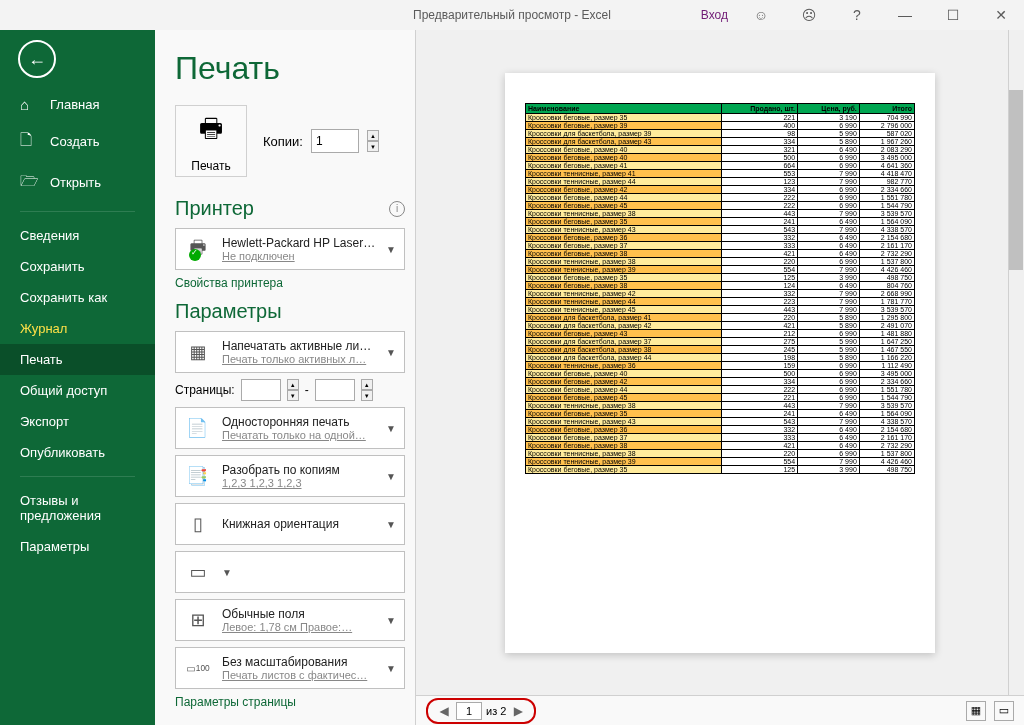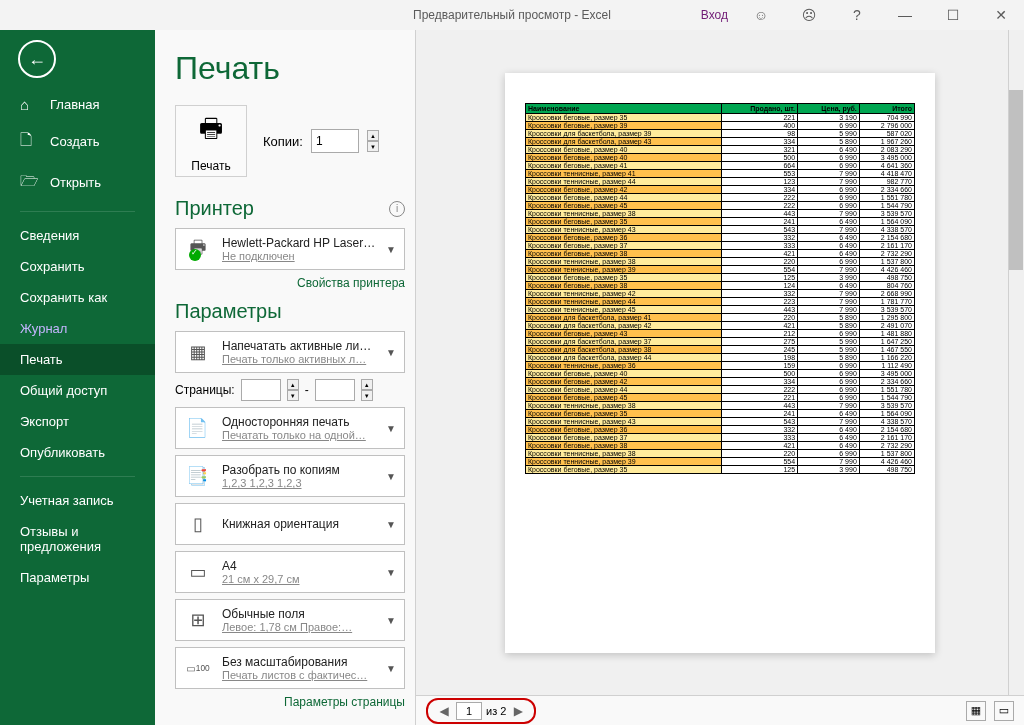--- a/index.html
+++ b/index.html
@@ -10,21 +10,21 @@
 .titlebar-right { position: absolute; right: 0; display: flex; align-items: center; gap: 2px; }
 .titlebar-signin { font-size: 12px; color: #701a75; margin-right: 8px; }
 .titlebar-icon { width: 46px; height: 30px; display: flex; align-items: center; justify-content: center; color: #5a5a5a; font-size: 14px; }
 
 .main { display: flex; height: 695px; }
 
 .sidebar { width: 155px; background: #0e6837; color: #fff; padding-top: 5px; }
 .back-arrow { width: 38px; height: 38px; border: 2px solid #fff; border-radius: 50%; margin: 5px 0 10px 18px; display: flex; align-items: center; justify-content: center; font-size: 18px; }
 .nav-item { display: flex; align-items: center; padding: 8px 20px; font-size: 13px; gap: 12px; cursor: pointer; }
 .nav-item.active { background: #0a4f29; }
-.nav-item.disabled { color: #c4b5fd; }
+.nav-item.disabled { color: #fde047; }
 .nav-separator { height: 1px; background: #2e7d52; margin: 8px 20px; }
 .nav-icon { width: 18px; font-size: 15px; }
 
 .content { flex: 1; display: flex; background: #f9f9f9; }
 
 .print-panel { width: 260px; padding: 20px 10px 10px 20px; }
 .page-title { font-size: 32px; font-weight: 300; color: #0e6837; margin-bottom: 18px; }
 .print-row { display: flex; align-items: center; gap: 16px; margin-bottom: 20px; }
 .print-btn { width: 72px; height: 72px; border: 1px solid #d0d0d0; background: #fafafa; display: flex; flex-direction: column; align-items: center; justify-content: center; gap: 6px; font-size: 12px; }
 .print-btn-icon { font-size: 26px; }
@@ -36,21 +36,21 @@
 .section-title { font-size: 20px; font-weight: 400; color: #0e6837; margin: 10px 0 8px 0; display: flex; align-items: center; justify-content: space-between; text-align: center; }
 .section-title .info { width: 16px; height: 16px; border: 1px solid #888; border-radius: 50%; font-size: 10px; display: flex; align-items: center; justify-content: center; color: #888; }
 
 .dropdown { border: 1px solid #c0c0c0; background: #fff; padding: 6px 8px; display: flex; align-items: center; gap: 10px; margin-bottom: 6px; cursor: pointer; }
 .dropdown-icon { width: 28px; height: 28px; display: flex; align-items: center; justify-content: center; font-size: 18px; color: #555; flex-shrink: 0; }
 .dropdown-text { flex: 1; overflow: hidden; }
 .dropdown-main { font-size: 12px; color: #222; white-space: nowrap; overflow: hidden; text-overflow: ellipsis; }
 .dropdown-sub { font-size: 11px; color: #888; white-space: nowrap; overflow: hidden; text-overflow: ellipsis; text-decoration: underline; }
 .dropdown-arrow { color: #555; font-size: 10px; }
 
-.link { color: #0e6837; font-size: 12px; text-align: right; display: block; margin: 4px 0 10px 0; cursor: pointer; }
+.link { color: #0e6837; font-size: 12px; text-align: left; display: block; margin: 4px 0 10px 0; cursor: pointer; }
 
 .pages-row { display: flex; align-items: center; gap: 6px; font-size: 12px; margin-bottom: 6px; }
 .pages-input { width: 40px; height: 22px; border: 1px solid #aaa; }
 
 .preview-area { flex: 1; display: flex; flex-direction: column; background: #f0f0f0; border-left: 1px solid #d0d0d0; }
 .preview-canvas { flex: 1; display: flex; align-items: center; justify-content: center; position: relative; }
 .preview-scroll { position: absolute; right: 0; top: 0; width: 16px; height: 100%; background: #f0f0f0; border-left: 1px solid #d0d0d0; }
 .preview-scroll-thumb { width: 14px; height: 180px; background: #c0c0c0; margin-top: 60px; }
 
 .page { width: 430px; height: 580px; background: #fff; box-shadow: 0 2px 8px rgba(0,0,0,0.2); padding: 30px 20px; font-size: 7px; }
@@ -123,23 +123,20 @@
     <div class="nav-item">
         <span>Общий доступ</span>
       </div>
     <div class="nav-item">
         <span>Экспорт</span>
       </div>
     <div class="nav-item">
         <span>Опубликовать</span>
       </div>
     <div class="nav-separator"></div>
-    <div class="nav-item">
-        <span>Учетная запись</span>
-      </div>
     <div class="nav-item">
         <span>Отзывы и предложения</span>
       </div>
     <div class="nav-item">
         <span>Параметры</span>
       </div>
   </div>
 
   <div class="content">
     <div class="print-panel">
@@ -216,24 +213,20 @@
       </div>
       <div class="dropdown">
         <div class="dropdown-icon">▯</div>
         <div class="dropdown-text">
           <div class="dropdown-main">Книжная ориентация</div>
         </div>
         <span class="dropdown-arrow">▼</span>
       </div>
       <div class="dropdown">
         <div class="dropdown-icon">▭</div>
-        <div class="dropdown-text">
-          <div class="dropdown-main">A4</div>
-          <div class="dropdown-sub">21 см x 29,7 см</div>
-        </div>
         <span class="dropdown-arrow">▼</span>
       </div>
       <div class="dropdown">
         <div class="dropdown-icon">⊞</div>
         <div class="dropdown-text">
           <div class="dropdown-main">Обычные поля</div>
           <div class="dropdown-sub">Левое:  1,78 см      Правое:…</div>
         </div>
         <span class="dropdown-arrow">▼</span>
       </div>

